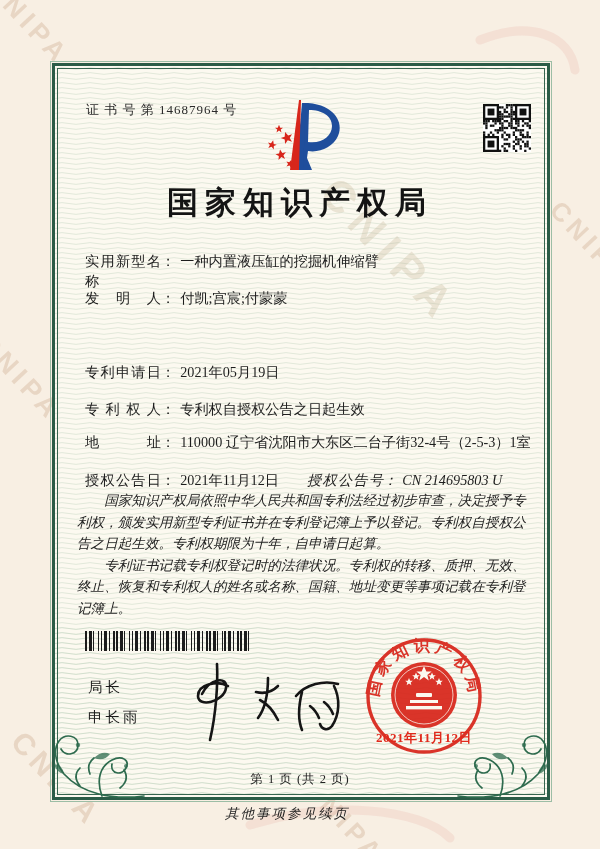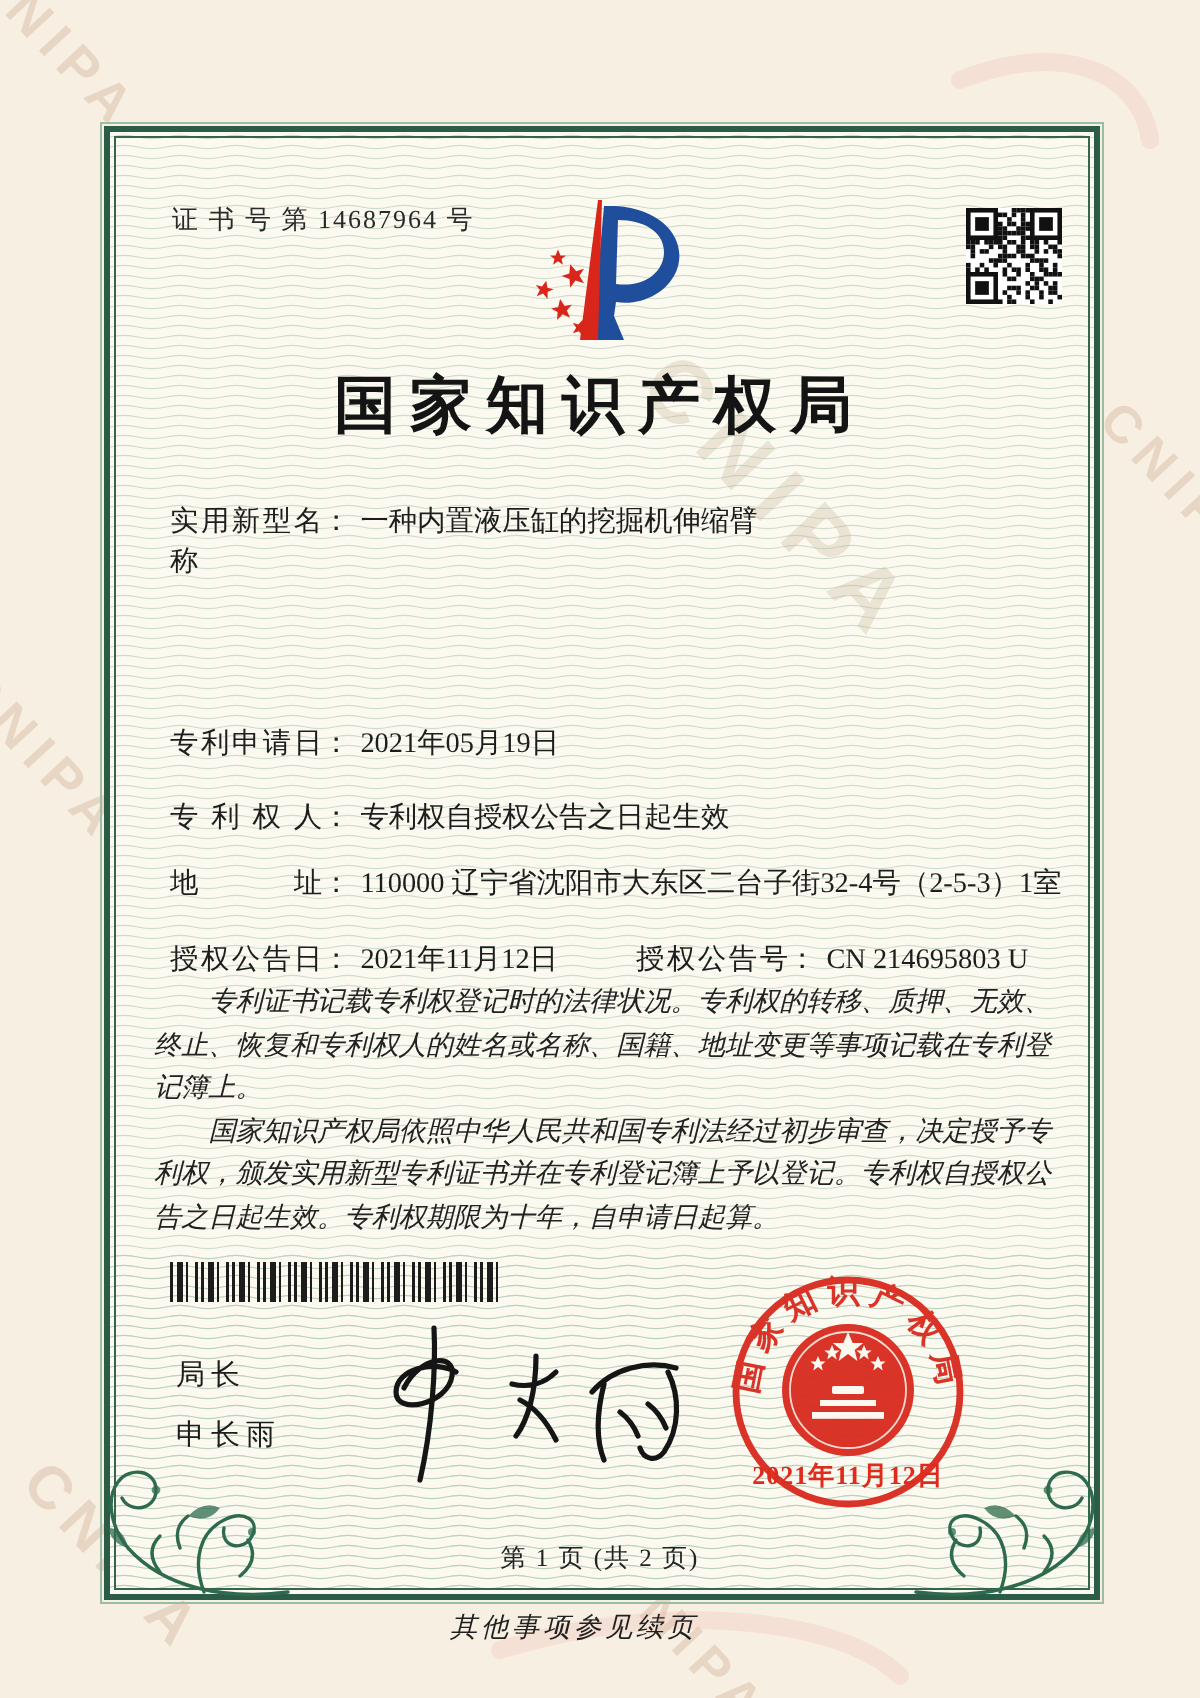--- a/index.html
+++ b/index.html
@@ -43,21 +43,21 @@
   }
   
   .frow{position:absolute;left:85px;right:58px;font-size:14.2px;color:#1d1d1d;line-height:20px;}
   .flabel{
     display:inline-block;width:76px;vertical-align:top;
     text-align:justify;text-align-last:justify;text-justify:inter-character;
   }
   .fcolon{vertical-align:top;}
   .fvalue{display:inline-block;vertical-align:top;padding-left:5px;}
   .fvalue.addr{width:352px;}
-  .grant2{position:absolute;left:233px;top:0;}
+  .grant2{position:absolute;left:222px;top:0;font-style:italic;}
   
   #bodytext{
     position:absolute;left:77px;top:490px;width:452px;
     font-size:13.6px;line-height:21.6px;font-style:italic;color:#222;
   }
   #bodytext p{margin:0;text-indent:2em;}
   
   #barcode{
     position:absolute;left:85px;top:631px;width:166px;height:20px;
     background:repeating-linear-gradient(90deg,
@@ -286,39 +286,42 @@
       <use href="#st" transform="translate(29,59) scale(5.6) rotate(-10)"></use>
       <use href="#st" transform="translate(38,68) scale(4.4) rotate(18)"></use>
     </g>
   </svg>
 
   <div id="title">国家知识产权局</div>
 
   <div class="frow" style="top:251px;">
     <span class="flabel">实用新型名称</span><span class="fcolon">：</span><span class="fvalue">一种内置液压缸的挖掘机伸缩臂</span>
   </div>
+  <div class="frow" style="top:288px;">
+    <span class="flabel">发明人</span><span class="fcolon">：</span><span class="fvalue">付凯;宫宸;付蒙蒙</span>
+  </div>
   <div class="frow" style="top:362px;">
     <span class="flabel">专利申请日</span><span class="fcolon">：</span><span class="fvalue">2021年05月19日</span>
   </div>
   <div class="frow" style="top:399px;">
     <span class="flabel">专利权人</span><span class="fcolon">：</span><span class="fvalue">专利权自授权公告之日起生效</span>
   </div>
   <div class="frow" style="top:432px;">
     <span class="flabel">地址</span><span class="fcolon">：</span><span class="fvalue addr">110000 辽宁省沈阳市大东区二台子街32-4号（2-5-3）1室</span>
   </div>
   <div class="frow" style="top:470px;">
     <span class="flabel">授权公告日</span><span class="fcolon">：</span><span class="fvalue">2021年11月12日</span>
     <span class="grant2">
       <span class="flabel">授权公告号</span><span class="fcolon">：</span><span class="fvalue">CN 214695803 U</span>
     </span>
   </div>
 
   <div id="bodytext">
+    <p>国家知识产权局依照中华人民共和国专利法经过初步审查，决定授予专利权，颁发实用新型专利证书并在专利登记簿上予以登记。专利权自授权公告之日起生效。专利权期限为十年，自申请日起算。</p>
     <p>专利证书记载专利权登记时的法律状况。专利权的转移、质押、无效、终止、恢复和专利权人的姓名或名称、国籍、地址变更等事项记载在专利登记簿上。</p>
-    <p>国家知识产权局依照中华人民共和国专利法经过初步审查，决定授予专利权，颁发实用新型专利证书并在专利登记簿上予以登记。专利权自授权公告之日起生效。专利权期限为十年，自申请日起算。</p>
   </div>
 
   <div id="barcode"></div>
   <div id="director-label">局长</div>
   <div id="director-name">申长雨</div>
 
   <svg id="signature" width="180" height="98" viewBox="0 0 180 98">
     <g fill="none" stroke="#151515" stroke-width="2.6" stroke-linecap="round" stroke-linejoin="round">
       <path d="M30,42 C38,26 56,24 54,36 C52,50 26,56 26,44 C26,32 46,28 56,34"></path>
       <path d="M45,12 C46,32 44,62 38,88"></path>

